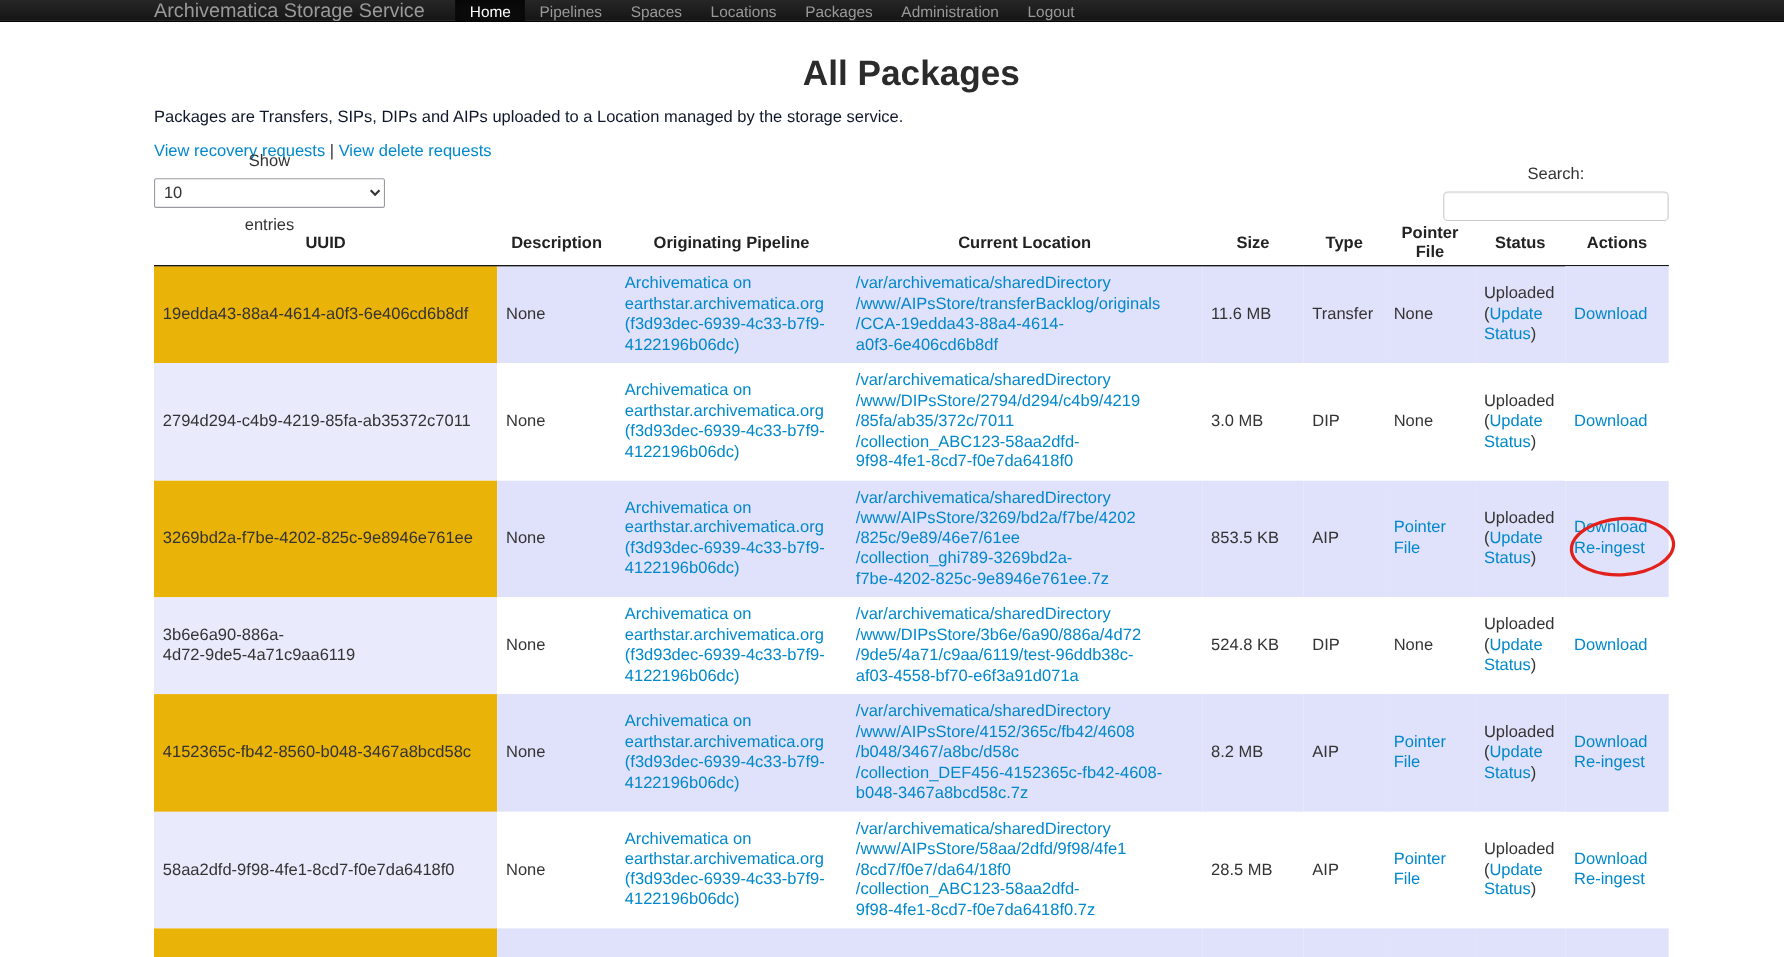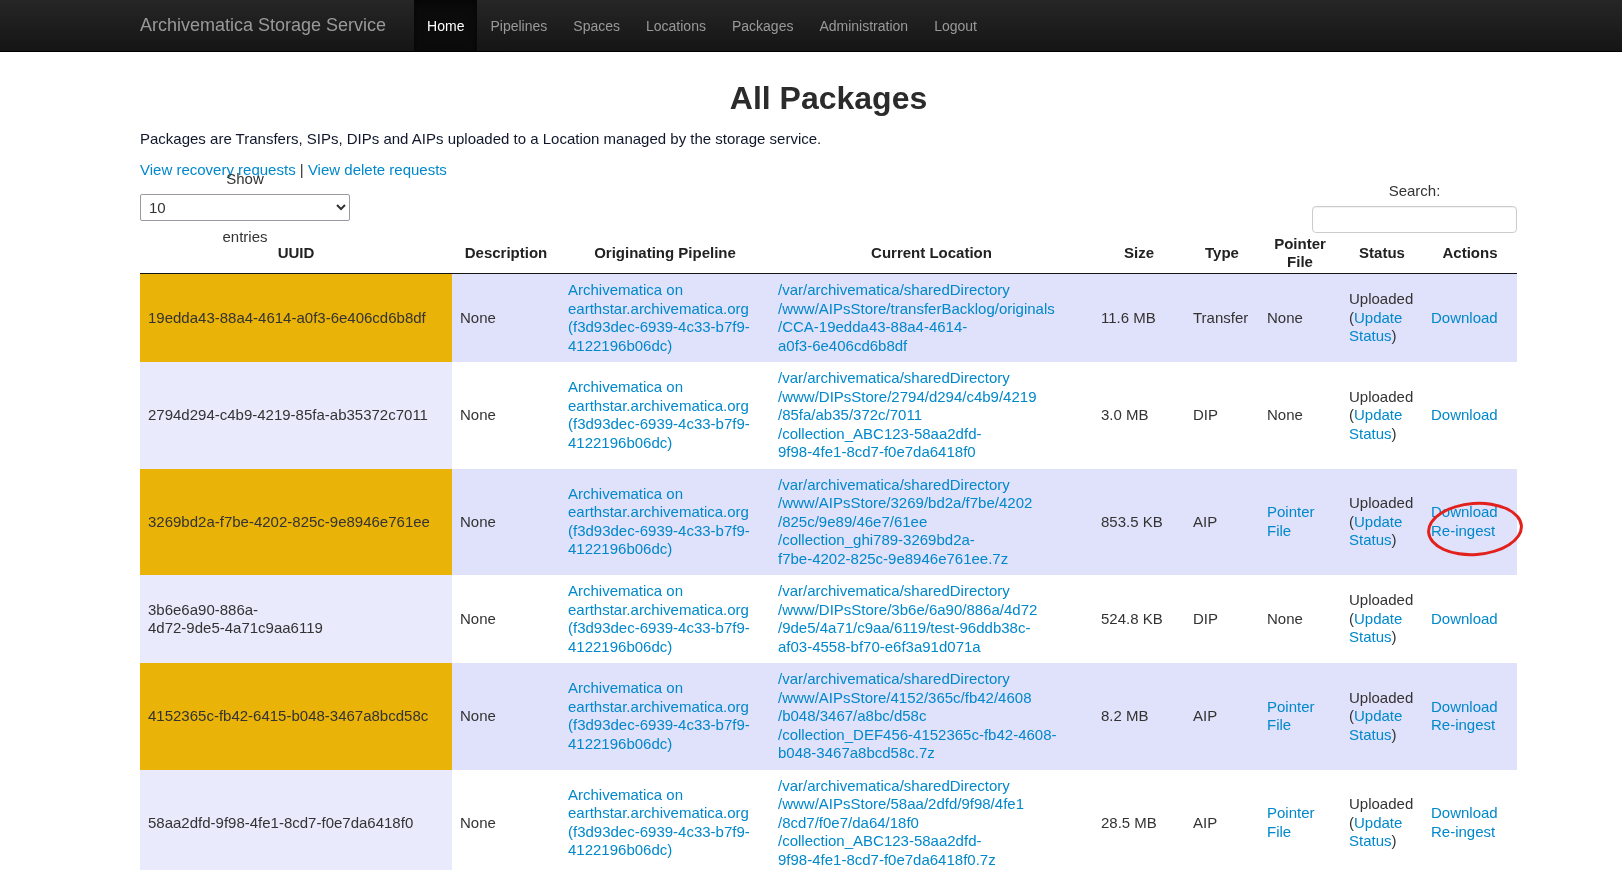--- a/index.html
+++ b/index.html
@@ -5,21 +5,21 @@
 <style>
   * { box-sizing: border-box; }
   html,body { margin:0; padding:0; background:#fff; }
   body {
     width:1622px; height:870px; overflow:hidden;
     font-family:"Liberation Sans", sans-serif; color:#333; font-size:15px;
   }
 
   
   .navbar {
-    height:52px; display:flex; align-items:stretch;
+    height:20px; display:flex; align-items:stretch;
     background:linear-gradient(#262626,#151515);
     border-bottom:1px solid #000;
   }
   .brand {
     margin-left:140px; font-size:18px; color:#999;
     display:flex; align-items:center; padding-right:28px; white-space:nowrap;
   }
   .nav-item {
     color:#999; font-size:14px; padding:0 13px; display:flex; align-items:center;
     text-decoration:none; white-space:nowrap; cursor:pointer;
@@ -195,21 +195,21 @@
         <td>DIP</td>
         <td><span>None</span><a></a></td>
         <td><span>Uploaded (</span><a>Update Status</a><span>)</span></td>
         <td class="col-actions">
             <a class="action">Download</a>
             <a class="action"></a>
           </td>
       </tr>
 
       <tr class="odd">
-        <td class="col-uuid"><span>4152365c-fb42-6415-b048-3467a8bcd58c</span><span class="uuid2"></span></td>
+        <td class="col-uuid"><span>4152365c-fb42-8560-b048-3467a8bcd58c</span><span class="uuid2"></span></td>
         <td>None</td>
         <td><a>Archivematica on earthstar.archivematica.org (f3d93dec-6939-4c33-b7f9-4122196b06dc)</a></td>
         <td><a><span class="line">/var/archivematica/sharedDirectory</span><span class="line">/www/AIPsStore/4152/365c/fb42/4608</span><span class="line">/b048/3467/a8bc/d58c</span><span class="line">/collection_DEF456-4152365c-fb42-4608-</span><span class="line">b048-3467a8bcd58c.7z</span></a></td>
         <td>8.2 MB</td>
         <td>AIP</td>
         <td><span></span><a>Pointer File</a></td>
         <td><span>Uploaded (</span><a>Update Status</a><span>)</span></td>
         <td class="col-actions">
             <a class="action">Download</a>
             <a class="action">Re-ingest</a>

